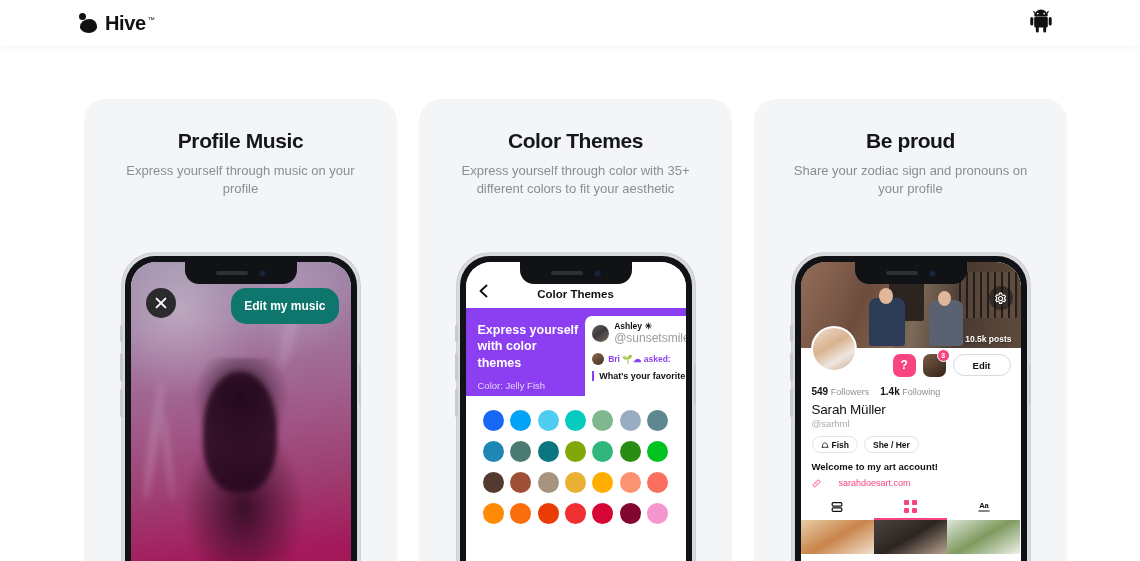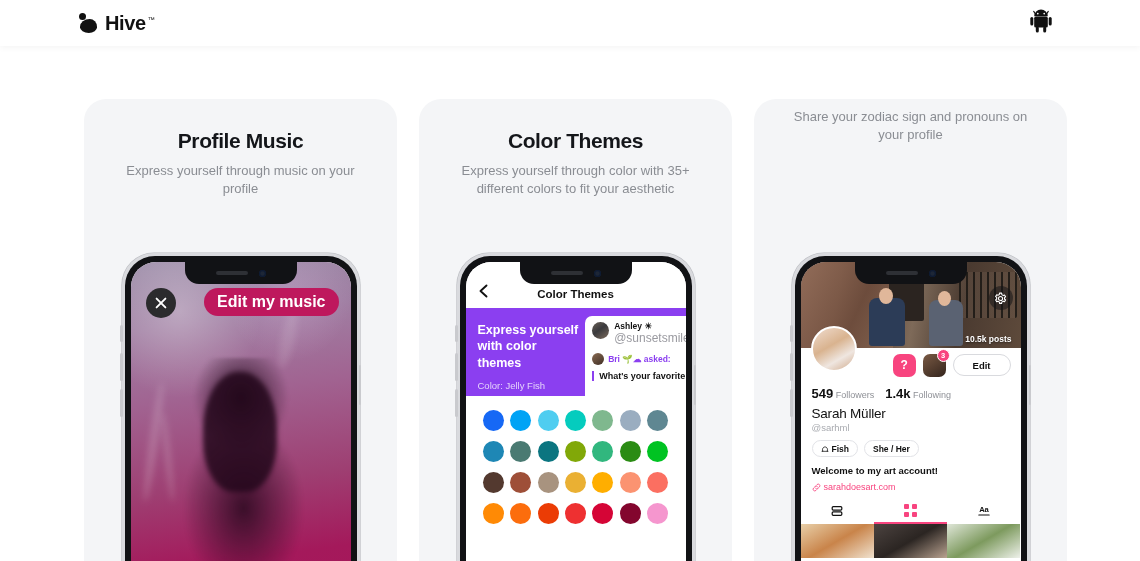--- a/index.html
+++ b/index.html
@@ -166,24 +166,24 @@
 
   .close-btn {
     position: absolute; left: 15px; top: 26px;
     width: 30px; height: 30px; border-radius: 50%;
     background: #2b2b2d;
     display: flex; align-items: center; justify-content: center;
     z-index: 10;
   }
   .edit-music-btn {
     position: absolute; right: 12px; top: 26px;
-    height: 28px; padding: 0 13px;
+    height: 36px; padding: 0 13px;
     border-radius: 15px;
-    background: #be185d;
-    color: #ffffff; font-size: 16px; font-weight: bold;
+    background: #0f766e;
+    color: #ffffff; font-size: 12px; font-weight: bold;
     display: flex; align-items: center;
     z-index: 10;
   }
 
   
   .ct-topbar {
     position: relative; height: 46px;
     display: flex; align-items: flex-end; justify-content: center;
     padding-bottom: 8px;
     background: #ffffff;
@@ -200,21 +200,21 @@
   .ct-banner-left { padding: 14px 0 0 12px; width: 120px; }
   .ct-banner-head { color: #ffffff; font-size: 12.5px; font-weight: bold; line-height: 1.3; }
   .ct-banner-color { color: #e4d2fb; font-size: 9.5px; margin-top: 9px; }
   .ct-feed {
     width: 104px; margin-left: 4px; margin-top: 8px;
     background: #ffffff;
     border-radius: 7px 0 0 0;
     padding: 6px 7px;
     overflow: hidden;
   }
-  .feed-user { display: flex; align-items: flex-start; gap: 5px; }
+  .feed-user { display: flex; align-items: center; gap: 5px; }
   .feed-ava {
     width: 17px; height: 17px; border-radius: 50%;
     background: linear-gradient(145deg, #6b6157, #3a3a3d 45%, #7d6b5c);
     flex: none;
   }
   .feed-name { font-size: 8.5px; font-weight: bold; color: #111; line-height: 1.15; }
   .feed-handle { font-size: 12px; color: #9a9aa0; line-height: 1.15; }
   .feed-q { display: flex; align-items: center; gap: 4px; margin-top: 7px; }
   .feed-ava-sm {
     width: 12px; height: 12px; border-radius: 50%;
@@ -316,33 +316,33 @@
   .edit-btn {
     height: 22px; padding: 0 19px;
     border-radius: 11px;
     border: 1px solid #d9dade;
     background: #ffffff;
     color: #111; font-size: 9.5px; font-weight: bold;
     display: flex; align-items: center;
   }
   .pf-info { background: #ffffff; padding: 4px 11px 0 11px; }
   .pf-stats { font-size: 9px; color: #8e9096; }
-  .pf-stats b { color: #111; font-size: 13px; }
+  .pf-stats b { color: #111; font-size: 10px; }
   .pf-stats .sp { display: inline-block; width: 6px; }
   .pf-name { font-size: 13.5px; font-weight: normal; color: #111; margin-top: 5px; letter-spacing: -0.2px; }
   .pf-handle { font-size: 9.5px; color: #a9abb0; margin-top: 1px; }
   .pf-chips { display: flex; gap: 6px; margin-top: 7px; }
   .chip {
     height: 17px; padding: 0 8px;
     border-radius: 9px; border: 1px solid #e2e3e7;
     font-size: 8.5px; font-weight: bold; color: #111;
     display: flex; align-items: center; gap: 3px;
   }
   .pf-bio { font-size: 9.5px; font-weight: bold; color: #111; margin-top: 8px; }
-  .pf-link { font-size: 9px; color: #f8447f; margin-top: 6px; display: flex; align-items: center; gap: 3px; }
+  .pf-link { font-size: 9px; color: #f8447f; margin-top: 6px; display: flex; align-items: center; gap: 18px; }
   .pf-tabs {
     display: flex; background: #ffffff;
     margin-top: 7px;
   }
   .pf-tab { flex: 1; display: flex; flex-direction: column; align-items: center; padding: 5px 0 4px 0; }
   .tab-underline { height: 2px; background: #f8447f; width: 33.33%; margin-left: 33.33%; }
   .grid-dots { display: grid; grid-template-columns: repeat(2, 5px); gap: 2.5px; }
   .grid-dots i { width: 5px; height: 5px; background: #f8447f; display: block; border-radius: 1px; }
   .pf-photos { display: flex; height: 34px; }
   .pf-photos div { flex: 1; }
@@ -492,20 +492,21 @@
                 <div class="swatch" style="background: rgb(213, 5, 54);"></div>
                 <div class="swatch" style="background: rgb(131, 6, 46);"></div>
                 <div class="swatch" style="background: rgb(245, 150, 206);"></div>
               </div>
           </div>
         </div>
       </div>
     </div>
 
     <div class="card">
+      <div class="card-title">Be proud</div>
       <div class="card-sub">Share your zodiac sign and pronouns on your profile</div>
 
       <div class="phone">
         <div class="side-btn l1"></div>
           <div class="side-btn l2"></div>
         <div class="side-btn l3"></div>
           <div class="side-btn r1"></div>
         <div class="phone-body">
           <div class="screen">
             <div class="notch">

